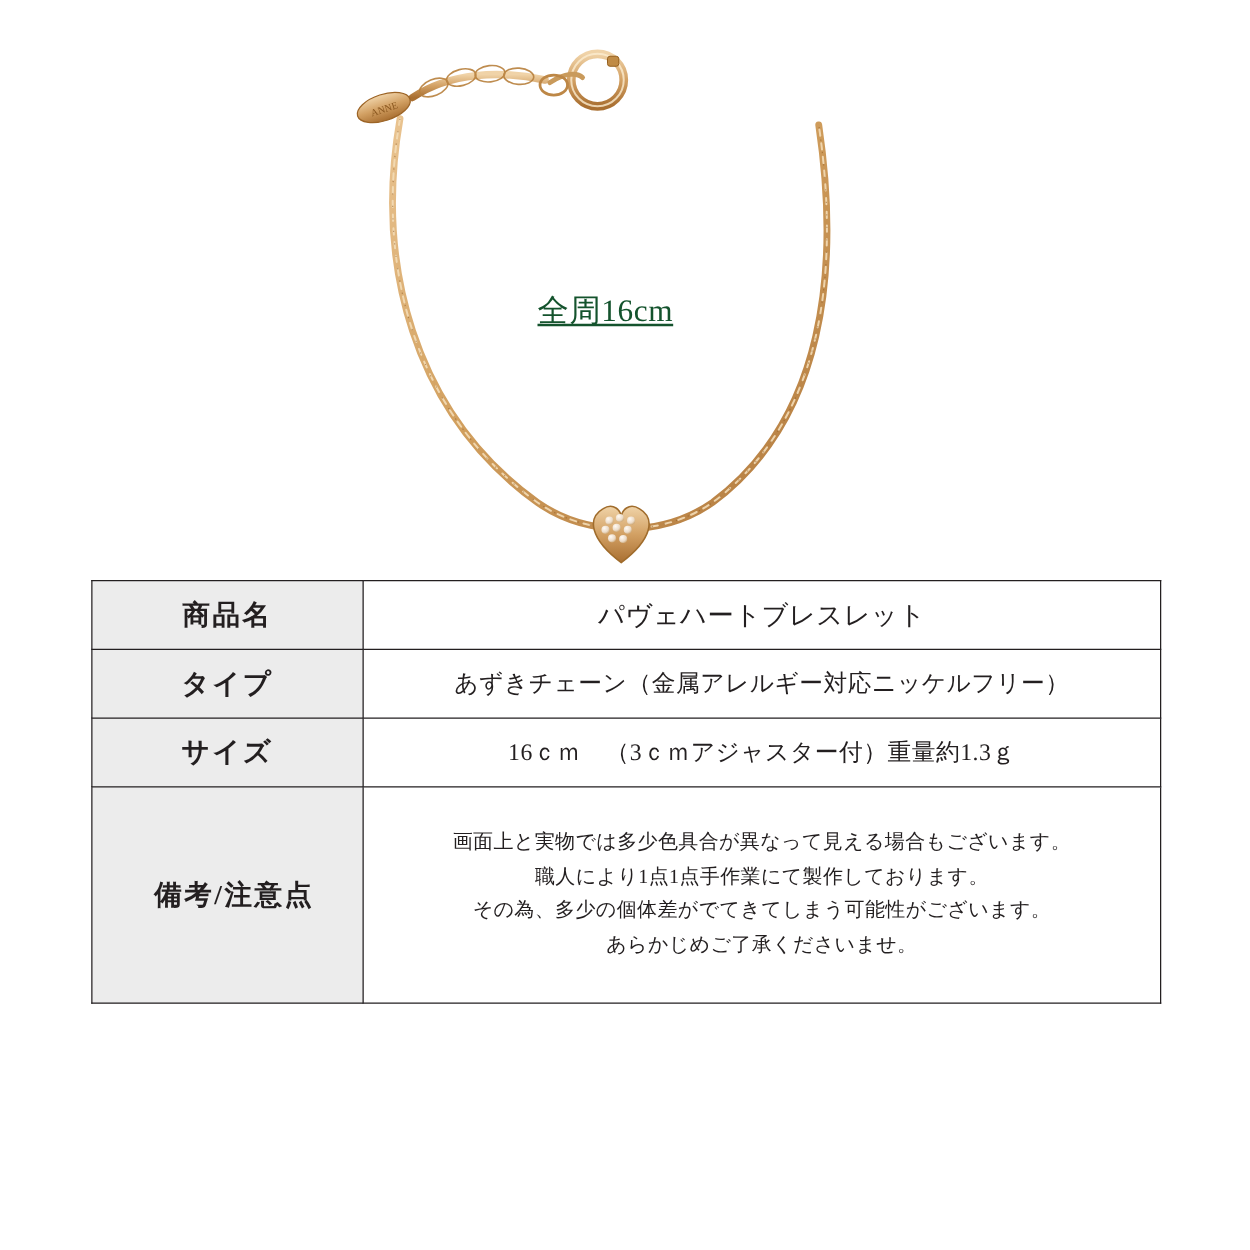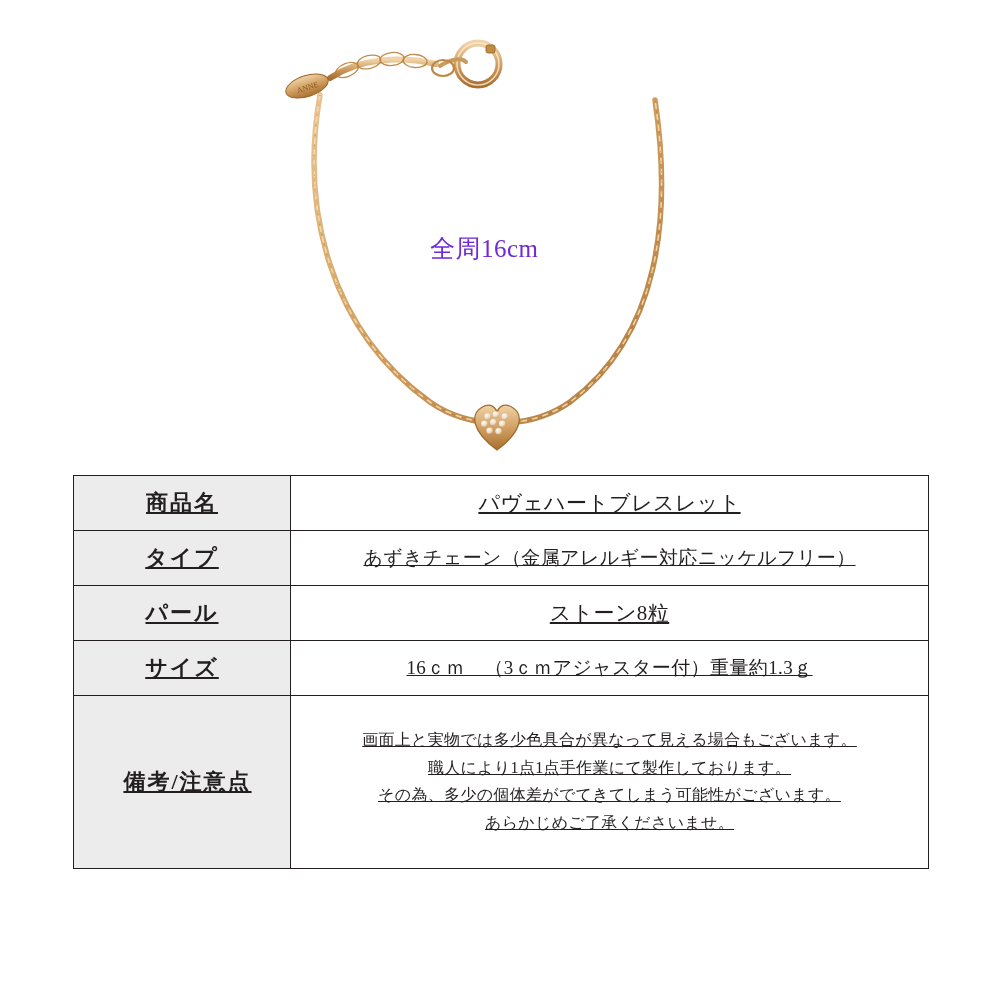--- a/index.html
+++ b/index.html
@@ -29,32 +29,32 @@
     left: 0;
     top: 0;
   }
 
   .length-label {
     position: absolute;
     left: 430px;
     top: 232px;
     font-size: 25px;
     font-family: "Liberation Serif", "DejaVu Serif", serif;
-    color: #6d28d9;
+    color: #14532d;
     letter-spacing: 0.5px;
     white-space: nowrap;
+    text-decoration: underline;
   }
 
   
   .spec-wrap {
     position: absolute;
     left: 73px;
-    top: 475px;
+    top: 464px;
     width: 784px;
-    text-decoration: underline;
   }
 
   table.spec {
     border-collapse: collapse;
     width: 856px;
     table-layout: fixed;
   }
 
   table.spec td {
     border: 1px solid #231f20;
@@ -192,24 +192,20 @@
     <tbody>
       <tr>
         <td class="spec-label">商品名</td>
         <td class="spec-value big">パヴェハートブレスレット</td>
       </tr>
       <tr>
         <td class="spec-label">タイプ</td>
         <td class="spec-value mid">あずきチェーン（金属アレルギー対応ニッケルフリー）</td>
       </tr>
       <tr>
-        <td class="spec-label">パール</td>
-        <td class="spec-value big">ストーン8粒</td>
-      </tr>
-      <tr>
         <td class="spec-label">サイズ</td>
         <td class="spec-value mid">16ｃｍ　（3ｃｍアジャスター付）重量約1.3ｇ</td>
       </tr>
       <tr class="row-note">
         <td class="spec-label">備考/注意点</td>
         <td class="spec-value">
           <div class="note-lines">
             <div>画面上と実物では多少色具合が異なって見える場合もございます。</div>
             <div>職人により1点1点手作業にて製作しております。</div>
             <div>その為、多少の個体差がでてきてしまう可能性がございます。</div>

